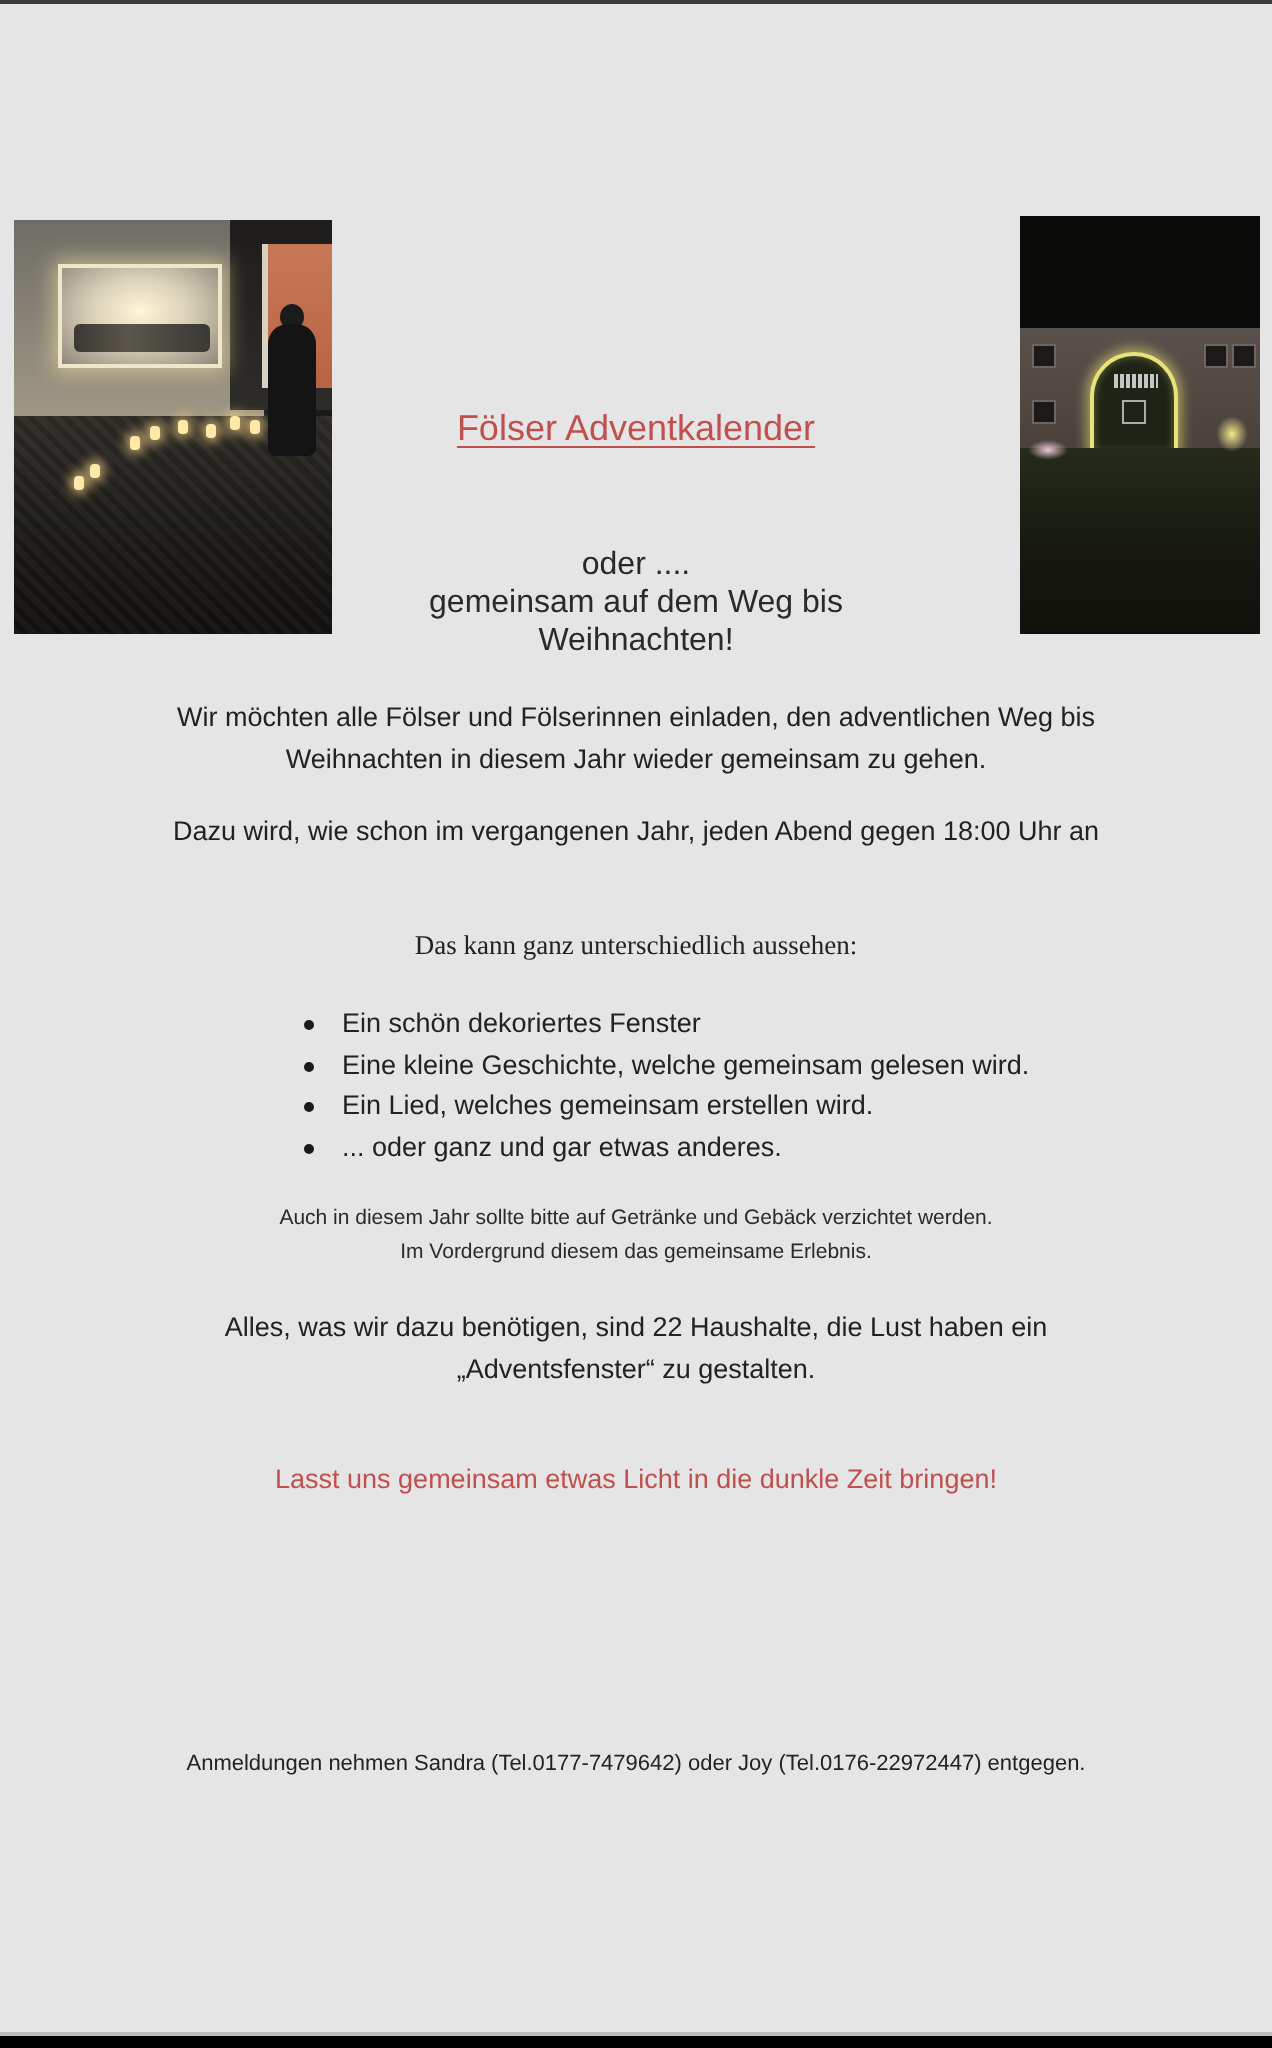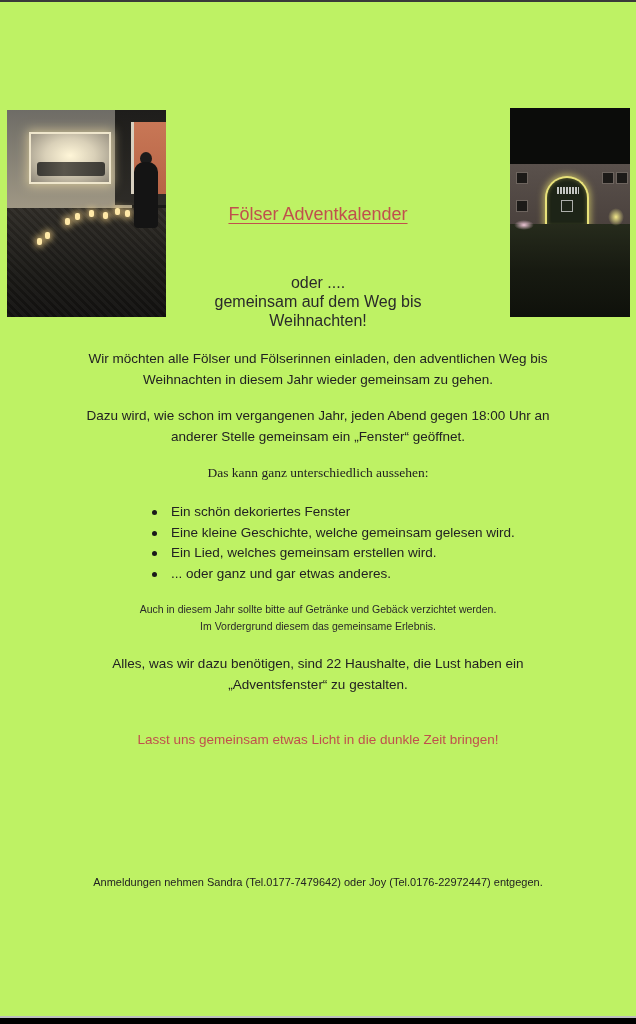--- a/index.html
+++ b/index.html
@@ -8,21 +8,21 @@
       height: 1024px;
       background: #f8f8f8;
       overflow: hidden;
       font-family: "Liberation Sans", sans-serif;
       color: #222222;
     }
     .page {
       position: relative;
       width: 636px;
       height: 1024px;
-      background: #bef264;
+      background: #e5e5e5;
     }
     .top-bar {
       position: absolute;
       left: 0; top: 0;
       width: 636px; height: 2px;
       background: #3a3a3a;
     }
     .bottom-bar {
       position: absolute;
       left: 0; top: 1018px;
@@ -289,21 +289,20 @@
     <div>gemeinsam auf dem Weg bis Weihnachten!</div>
   </div>
 
   <div class="center-text para p1">
     <div>Wir möchten alle Fölser und Fölserinnen einladen, den adventlichen Weg bis</div>
     <div>Weihnachten in diesem Jahr wieder gemeinsam zu gehen.</div>
   </div>
 
   <div class="center-text para p2">
     <div>Dazu wird, wie schon im vergangenen Jahr, jeden Abend gegen 18:00 Uhr an</div>
-    <div>anderer Stelle gemeinsam ein „Fenster“ geöffnet.</div>
   </div>
 
   <div class="center-text para p3">
     <div>Das kann ganz unterschiedlich aussehen:</div>
   </div>
 
   <ul class="bullet-list">
     <li>
       <span class="bullet-dot"></span>
       <span>Ein schön dekoriertes Fenster</span>

